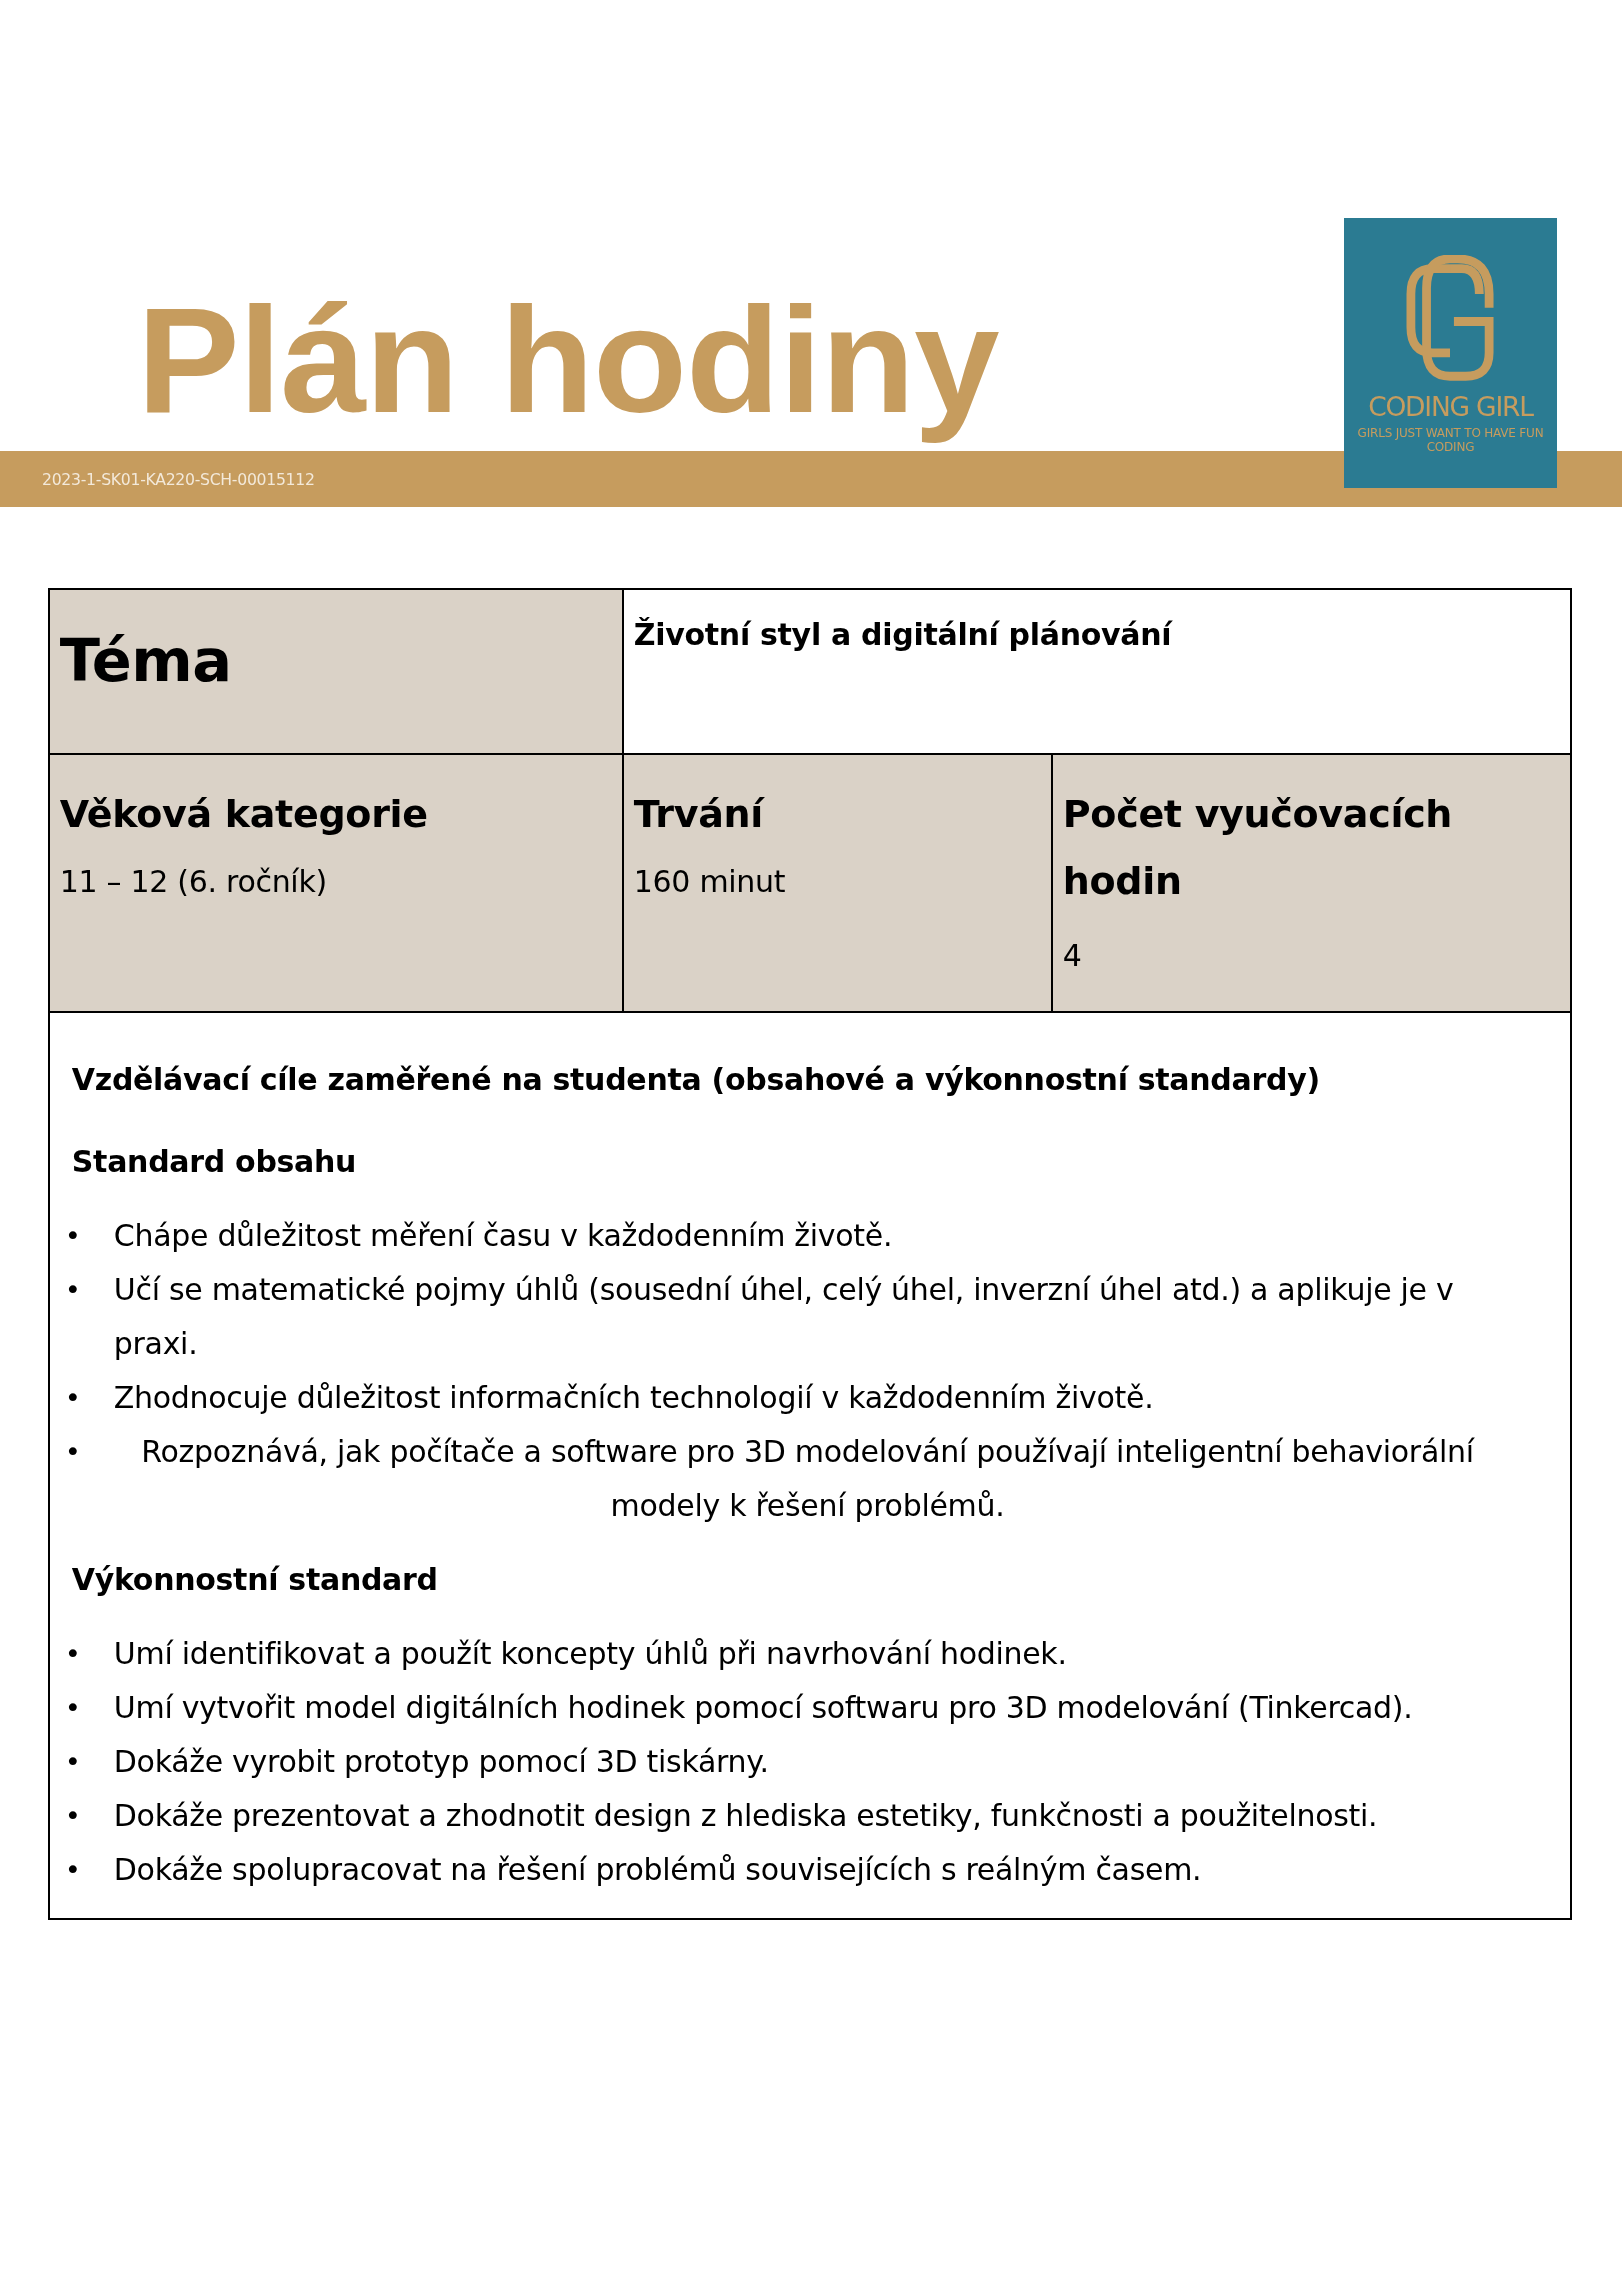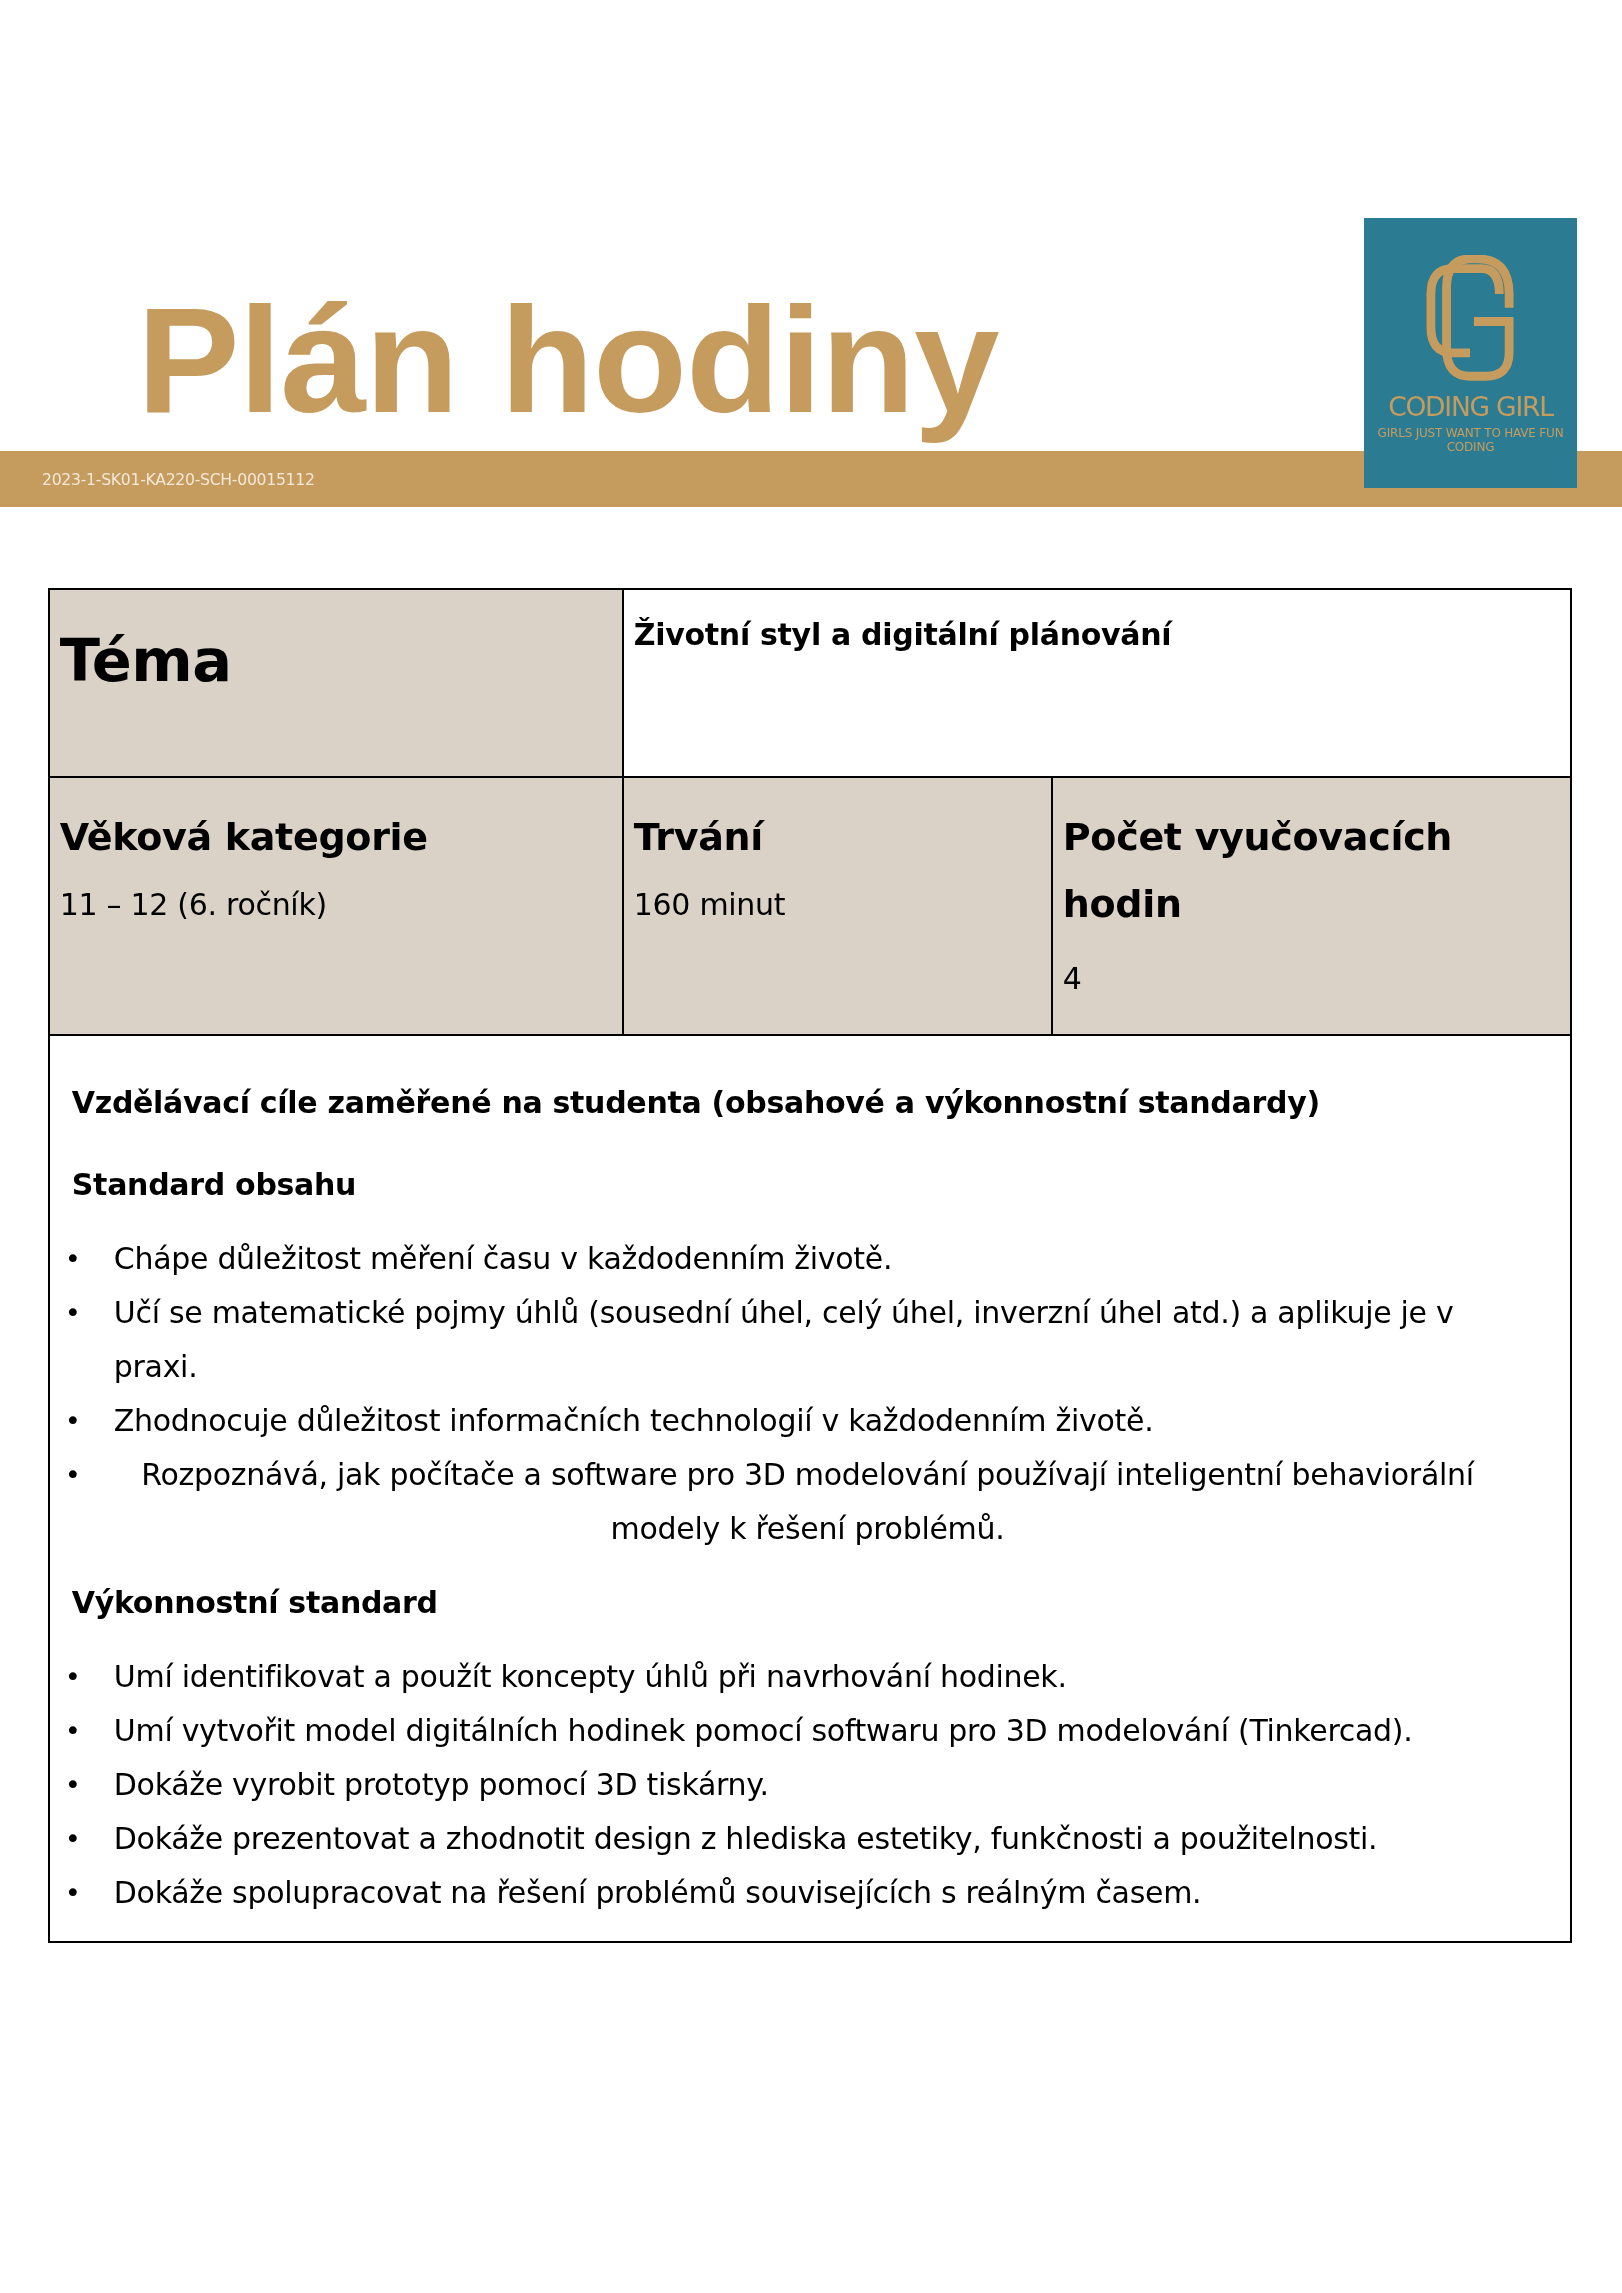--- a/index.html
+++ b/index.html
@@ -7,21 +7,21 @@
          font-family:"DejaVu Sans", "Liberation Sans", sans-serif; color:#000; }
 
   .band { position:absolute; left:0; top:451px; width:1622px; height:56px; background:#c69c5e; }
   .project-code { position:absolute; left:42px; top:470px; font-size:15.7px; color:#f3e9da;
                   font-family:"DejaVu Sans", sans-serif; letter-spacing:-0.3px; }
 
   .title { position:absolute; left:137px; top:284px; font-family:"Liberation Sans", sans-serif;
            font-weight:bold; font-size:151px; line-height:1; color:#c69c5e; letter-spacing:-1px;
            transform:scaleX(1.02); transform-origin:left top; }
 
-  .logo { position:absolute; left:1344px; top:218px; width:213px; height:270px; background:#2b7b92;margin-left:20px; }
+  .logo { position:absolute; left:1344px; top:218px; width:213px; height:270px; background:#2b7b92; }
   .logo svg { position:absolute; left:49px; top:37px; }
   .logo-name { position:absolute; left:0; width:213px; top:173px; text-align:center;
                font-family:"DejaVu Sans", sans-serif; font-size:26.5px; color:#c69c5e; letter-spacing:-1.2px; }
   .logo-tag { position:absolute; left:0; width:213px; top:208px; text-align:center;
               font-family:"DejaVu Sans", sans-serif; font-size:12px; color:#c69c5e; letter-spacing:-0.2px; }
 
   .plan-table { position:absolute; left:48px; top:588px; width:1523px; border-collapse:collapse;
                 table-layout:fixed; }
   .plan-table td { border:2.9px solid #000; vertical-align:top; padding:0; }
   .shaded { background:#dad2c7; }
@@ -59,21 +59,21 @@
   <div class="logo-tag">GIRLS JUST WANT TO HAVE FUN CODING</div>
 </div>
 
 <table class="plan-table">
   <colgroup>
     <col style="width:574px">
     <col style="width:429px">
     <col style="width:519px">
   </colgroup>
   <tbody>
-      <tr style="height:188px">
+      <tr style="height:165px">
     <td class="shaded">
       <div class="big-label">Téma</div>
     </td>
     <td colspan="2">
       <div class="val-bold">Životní styl a digitální plánování</div>
     </td>
   </tr>
   <tr style="height:258px">
     <td class="shaded">
       <div class="cell-head">Věková kategorie</div>

